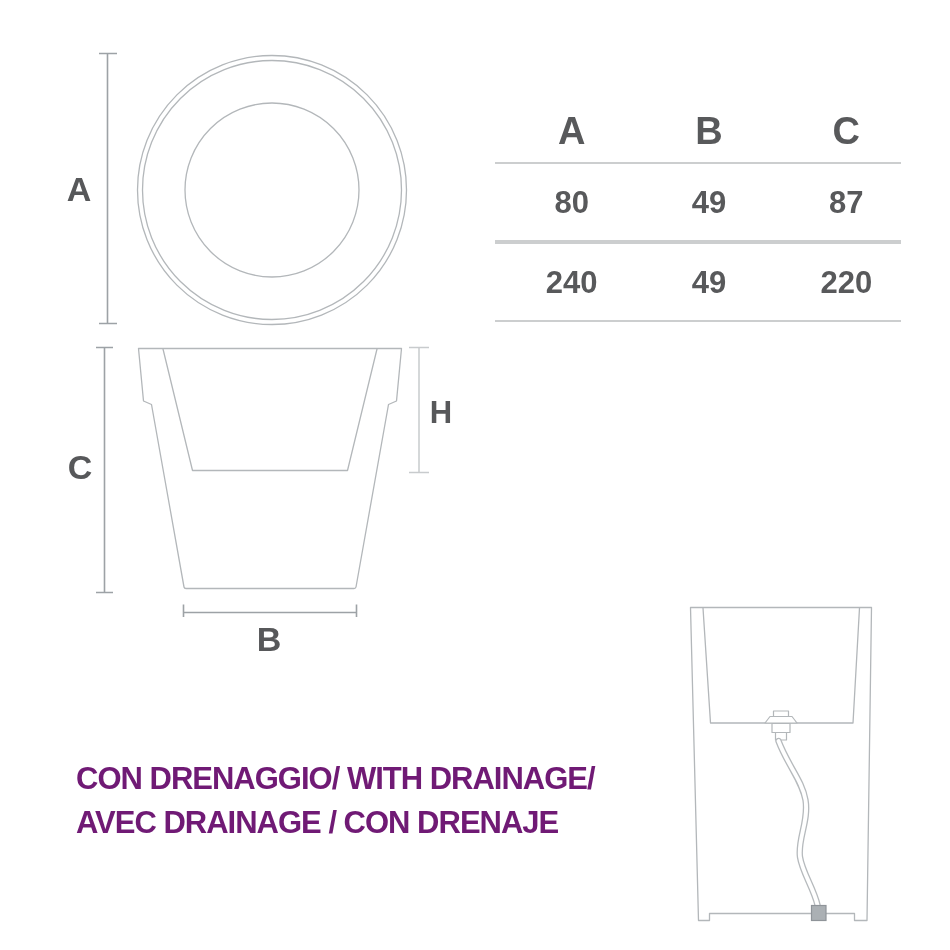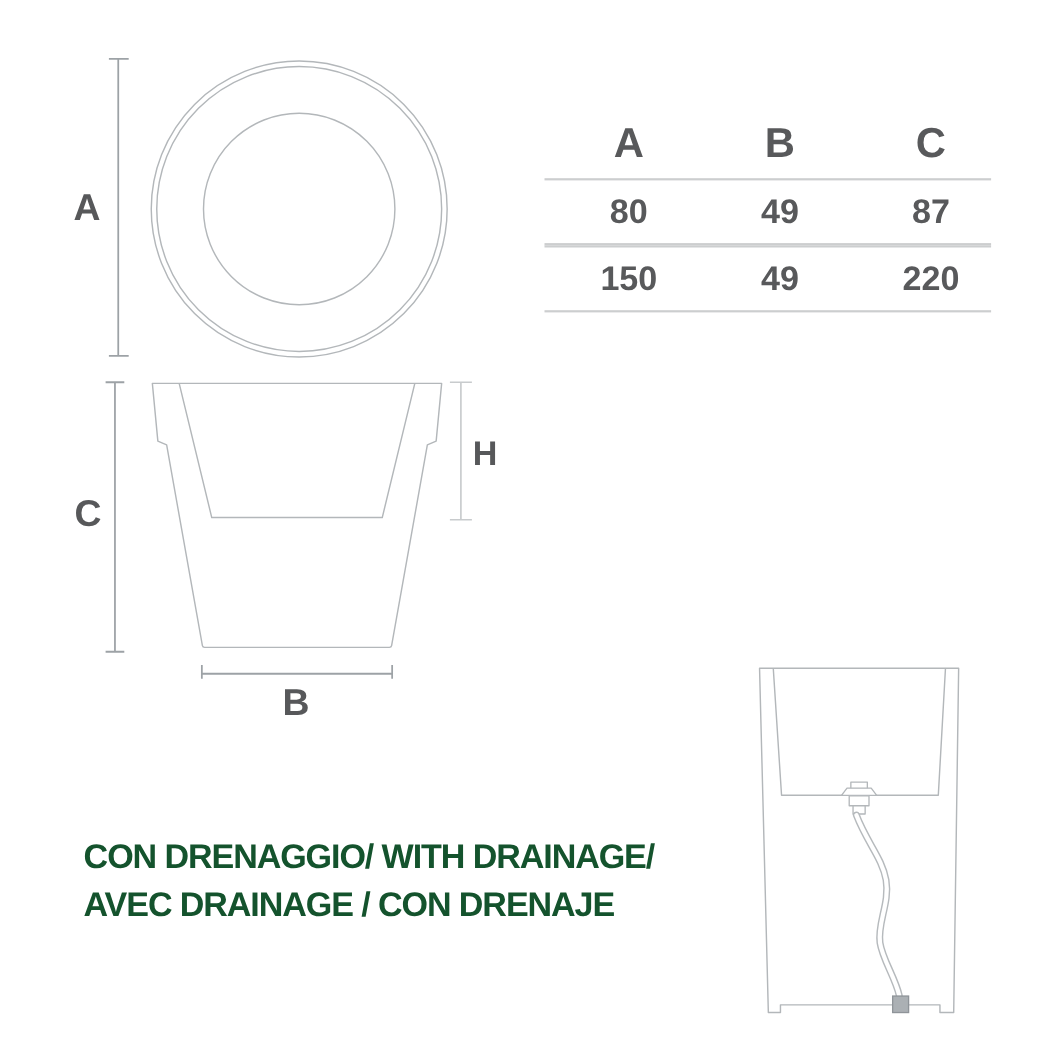--- a/index.html
+++ b/index.html
@@ -20,26 +20,26 @@
   .dim-label{
     position:absolute;color:#57585a;font-weight:bold;font-size:34px;line-height:1;
     transform:translate(-50%,-50%);
   }
   
   .size-table{position:absolute;left:495px;top:100px;width:406px;color:#58595b;}
   .t-row{display:flex;margin-left:8px;width:412px;align-items:center;}
   .t-cell{flex:1 1 0;text-align:center;}
   .t-head{height:62px;font-size:38px;font-weight:bold;}
   .t-head .t-cell{line-height:62px;}
-  .t-body-row{height:57px;font-size:31px;font-weight:bold;}
+  .t-body-row{height:76px;font-size:31px;font-weight:bold;}
   .t-body-row .t-cell{line-height:61px;}
   .t-rule{width:406px;height:0;border-top:2px solid #cccecf;}
   
   .caption{
-    position:absolute;left:76px;top:757px;color:#14532d;font-weight:bold;
+    position:absolute;left:76px;top:757px;color:#701a75;font-weight:bold;
     font-size:31px;line-height:43.5px;letter-spacing:-1px;white-space:nowrap;
   }
 </style>
 </head>
 <body>
 
 <div class="canvas">
 
   <svg class="layer" viewBox="0 0 950 950" aria-hidden="true">
 
@@ -97,21 +97,21 @@
     </div>
     <div class="t-rule"></div>
     <div class="t-row t-body-row">
       <div class="t-cell">80</div>
       <div class="t-cell">49</div>
       <div class="t-cell">87</div>
     </div>
     <div class="t-rule"></div>
     <div class="t-rule"></div>
     <div class="t-row t-body-row">
-      <div class="t-cell">150</div>
+      <div class="t-cell">240</div>
       <div class="t-cell">49</div>
       <div class="t-cell">220</div>
     </div>
     <div class="t-rule"></div>
   </div>
 
   <div class="caption">
     <div>CON DRENAGGIO/ WITH DRAINAGE/</div>
     <div>AVEC DRAINAGE / CON DRENAJE</div>
   </div>

